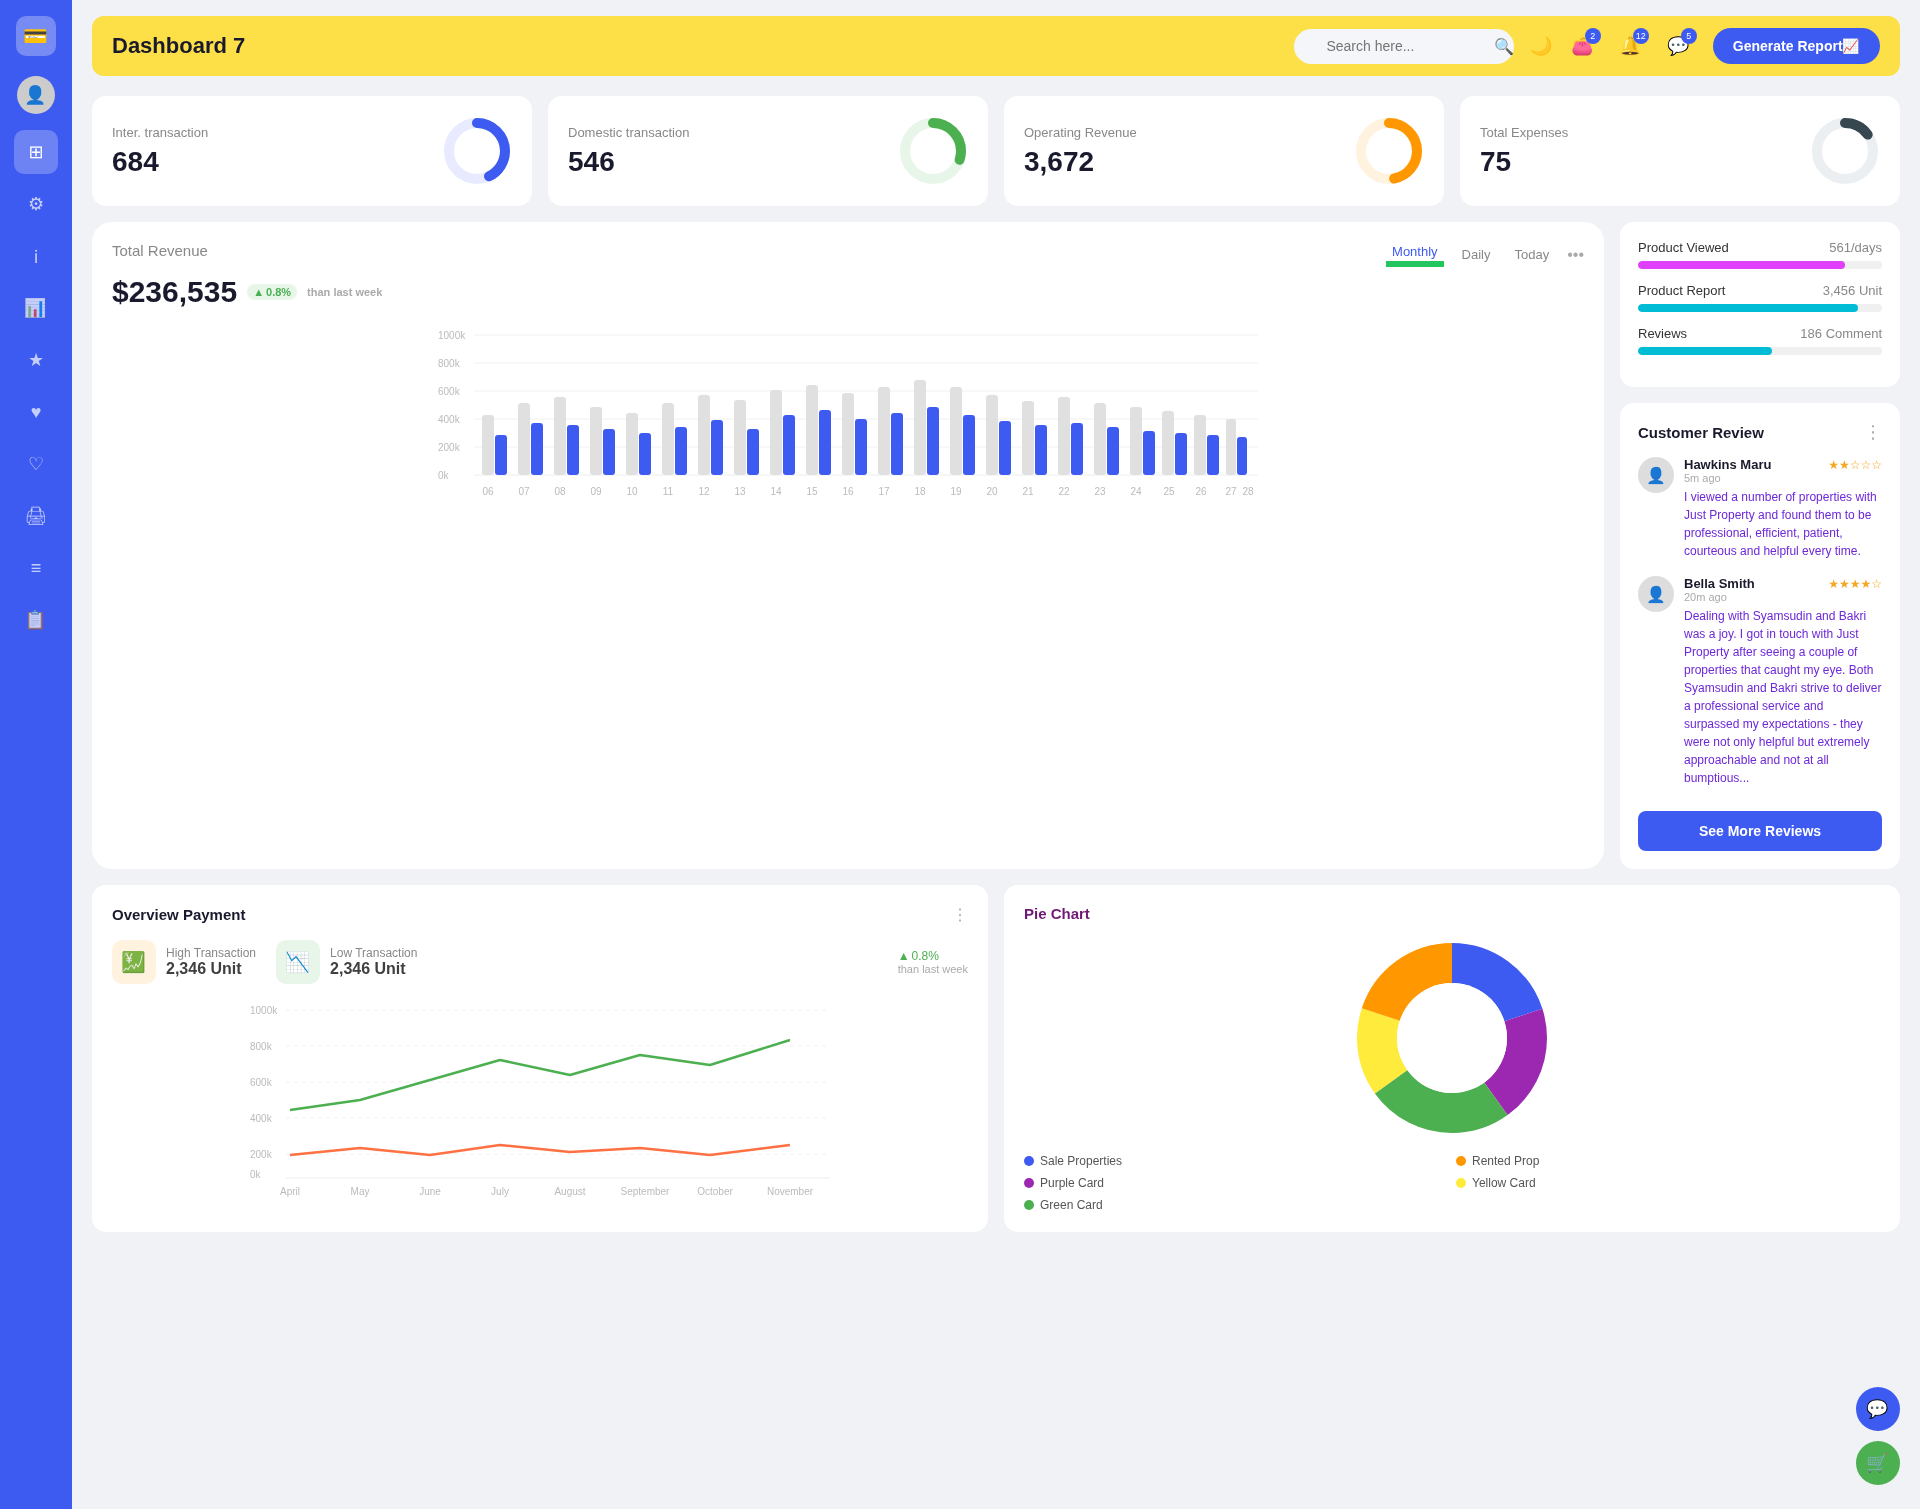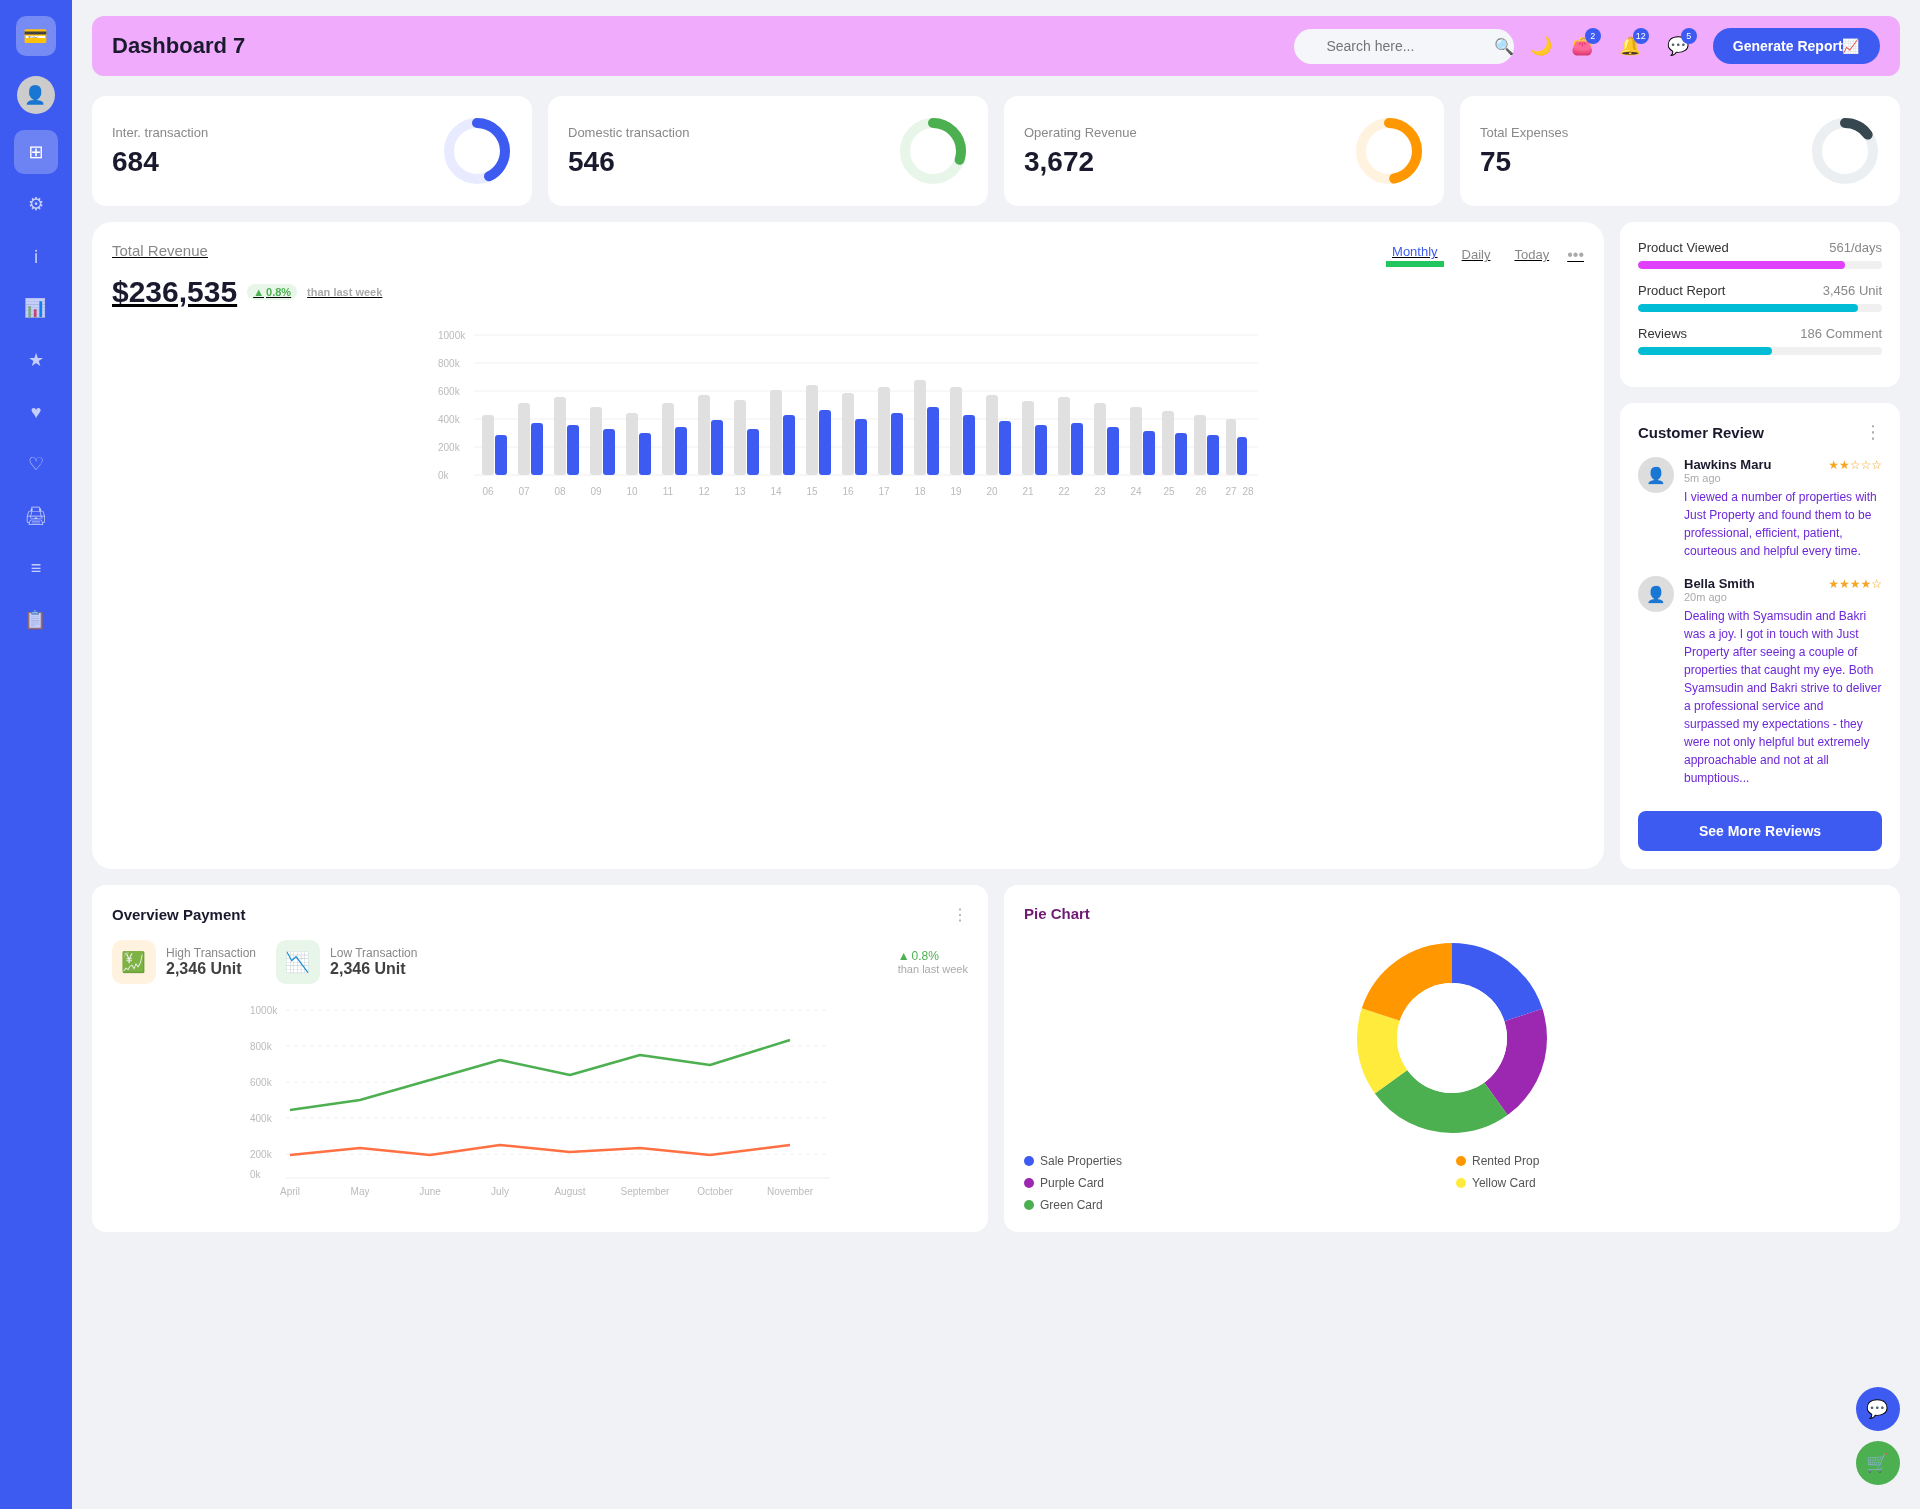--- a/index.html
+++ b/index.html
@@ -52,21 +52,21 @@
       flex-direction: column;
       overflow-y: auto;
       padding: 16px 20px;
     }
 
     
     .header {
       display: flex;
       align-items: center;
       margin-bottom: 20px;
-      background: #f0abfc;
+      background: #fde047;
       border-radius: 12px;
       padding: 12px 20px;
       gap: 16px;
     }
     .header-title {
       font-size: 22px;
       font-weight: 700;
       color: #1a1a2e;
       flex: 1;
     }
@@ -149,21 +149,20 @@
       grid-template-columns: 1fr 280px;
       gap: 16px;
       margin-bottom: 16px;
     }
 
     
     .revenue-card {
       background: white;
       border-radius: 20px;
       padding: 20px;
-      text-decoration: underline;
     }
     .revenue-header {
       display: flex;
       justify-content: space-between;
       align-items: flex-start;
       margin-bottom: 8px;
     }
     .revenue-label { font-size: 15px; color: #888; }
     .revenue-tabs { display: flex; gap: 12px; align-items: center; }
     .rev-tab { font-size: 13px; color: #888; cursor: pointer; padding: 2px 6px; }

